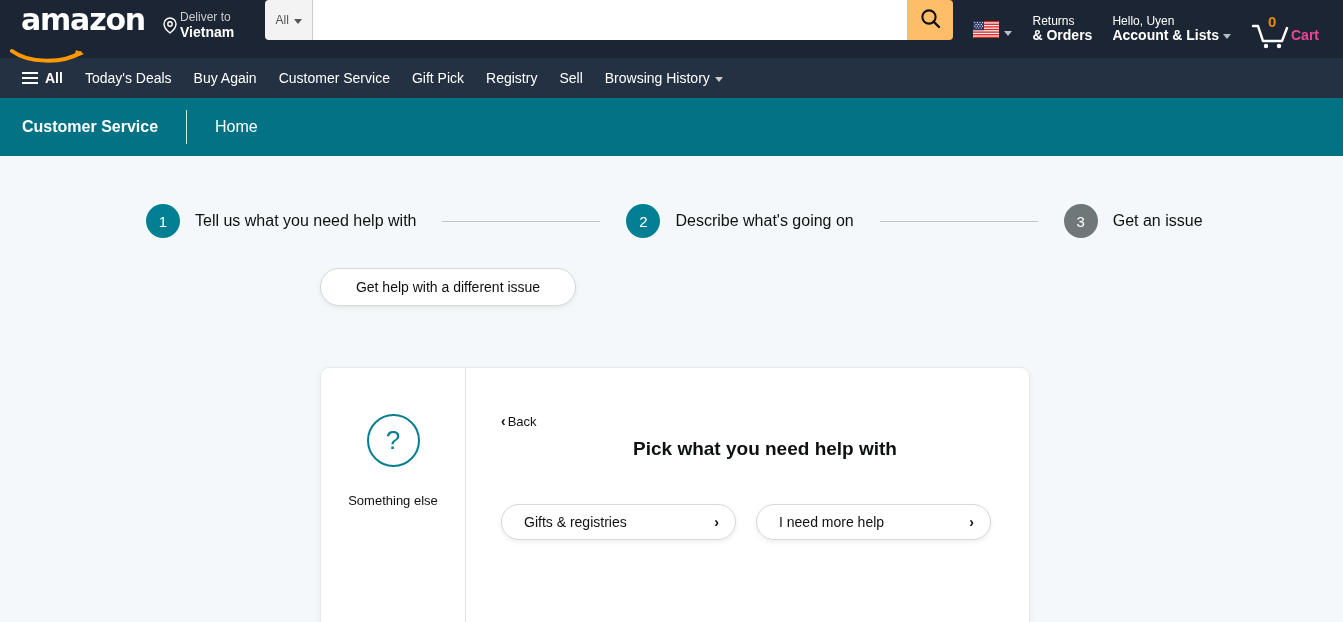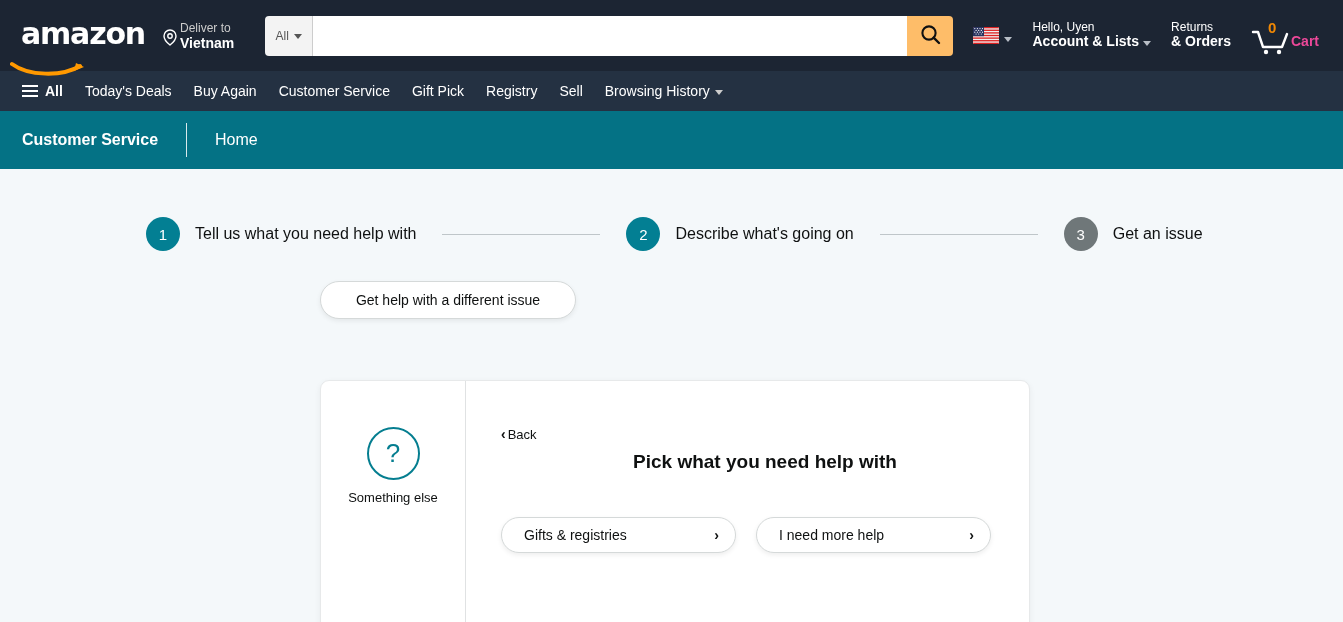--- a/index.html
+++ b/index.html
@@ -6,24 +6,24 @@
   html, body {
     width: 1343px;
     height: 622px;
     overflow: hidden;
     font-family: "Liberation Sans", sans-serif;
     background: #f4f8fa;
   }
 
   
   .top-header {
-    height: 71px;
+    height: 58px;
     background: #1c2533;
     display: flex;
-    align-items: center;
+    align-items: flex-start;
     padding: 0 14px;
     position: relative;
   }
   .logo-wrap {
     display: flex;
     align-items: flex-start;
     padding: 6px 8px 10px 6px;
     border: 1px solid transparent;
     border-radius: 2px;
     cursor: pointer;
@@ -306,21 +306,21 @@
     border-radius: 50%;
     display: flex;
     align-items: center;
     justify-content: center;
     color: #057e90;
     font-size: 26px;
     font-weight: 500;
     cursor: pointer;
   }
   .q-caption {
-    margin-top: 10px;
+    margin-top: 26px;
     font-size: 13px;
     color: #0f1111;
     text-align: left;
   }
   .card-right { flex: 1; padding: 44px 0 0 35px; }
   .back-link {
     display: inline-flex;
     align-items: center;
     gap: 2px;
     font-size: 13px;
@@ -443,34 +443,34 @@
               <circle cx="9.5" cy="5.2" r=".6"></circle>
             <circle cx="3.1" cy="7" r=".6"></circle>
               <circle cx="5.7" cy="7" r=".6"></circle>
             <circle cx="8.3" cy="7" r=".6"></circle>
           </g>
         </svg>
       </span>
       <span class="small-caret"></span>
     </div>
 
+    <div class="hdr-cell">
+      <span class="two-line">
+        <span class="line1">Returns</span>
+        <span class="line2">&amp; Orders</span>
+      </span>
+    </div>
+
     <div class="hdr-cell acct-cell">
       <span class="two-line">
         <span class="line1">Hello, Uyen</span>
         <span class="line2">
           <span>Account &amp; Lists</span>
           <span class="small-caret" style="margin-bottom:4px;margin-top:0"></span>
         </span>
-      </span>
-    </div>
-
-    <div class="hdr-cell">
-      <span class="two-line">
-        <span class="line1">Returns</span>
-        <span class="line2">&amp; Orders</span>
       </span>
     </div>
 
     <div class="hdr-cell cart-cell">
       <span class="cart-icon-wrap">
         <span class="cart-count">0</span>
         <svg width="38" height="30" viewBox="0 0 38 30" style="margin-top:4px">
           <path d="M2,5 L7,5 L12,20 L31,20 L36,7" fill="none" stroke="#fff" stroke-width="2.4" stroke-linecap="round" stroke-linejoin="round"></path>
           <circle cx="15" cy="25" r="2.2" fill="#fff"></circle>
           <circle cx="28" cy="25" r="2.2" fill="#fff"></circle>

